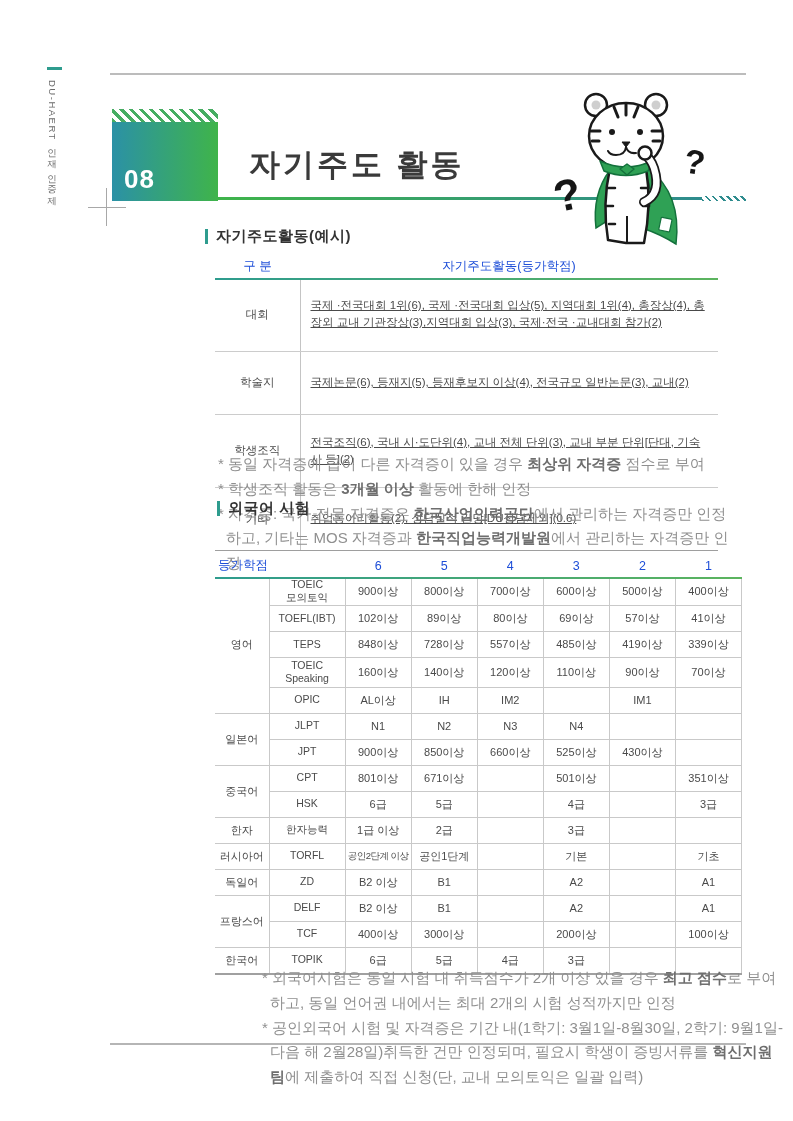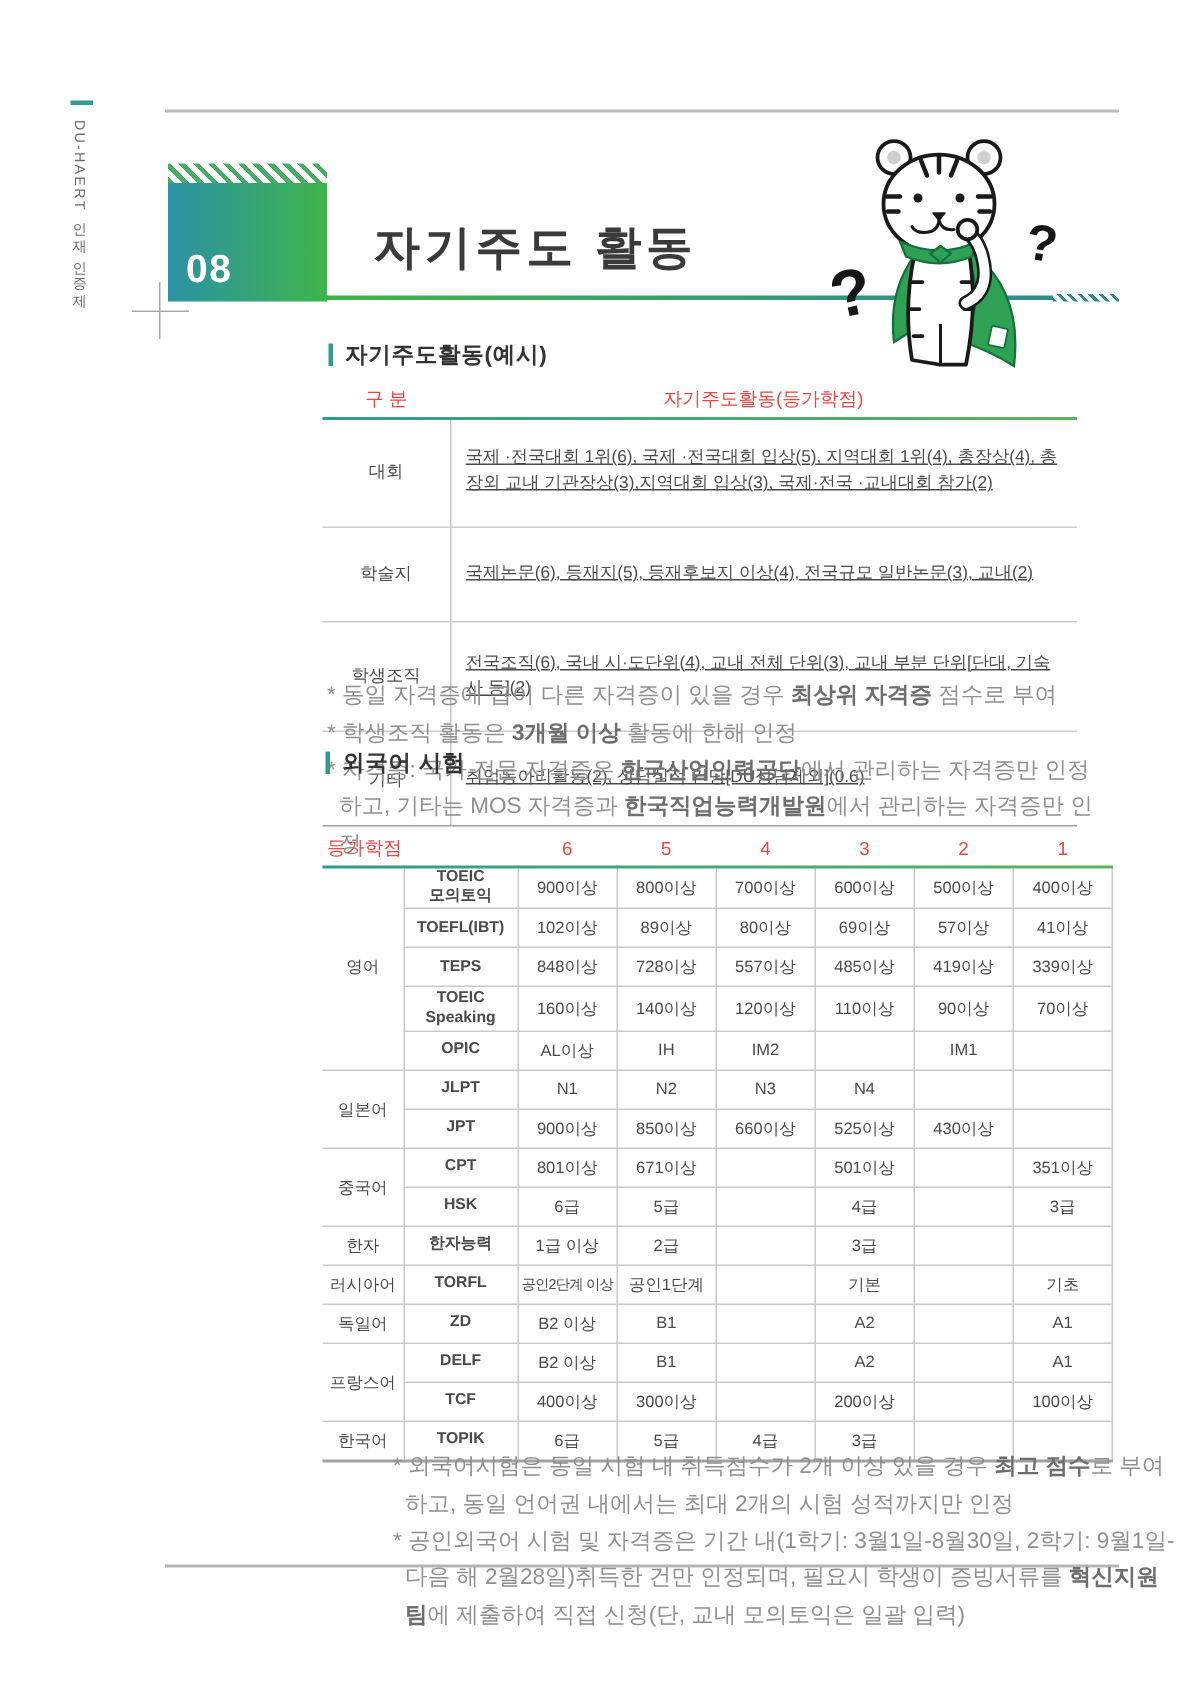--- a/index.html
+++ b/index.html
@@ -29,27 +29,27 @@
   
   .page-title{left:249px;top:144px;font-size:31px;font-weight:800;color:#3a3a3a;letter-spacing:3px;}
   .title-underline{left:218px;top:197px;width:484px;height:3px;background:linear-gradient(90deg,#3FB44A,#2E8C8E);}
   .title-underline-hatch{left:702px;top:196px;width:44px;height:5px;
     background:repeating-linear-gradient(45deg,#2E8C8E 0 2px,transparent 2px 5px);}
   .mascot{left:548px;top:76px;width:168px;height:172px;z-index:3;}
   
   .section-heading{display:flex;align-items:center;gap:8px;}
   .section-heading .bar{width:3px;height:15px;background:#2E9C8E;}
   .section-heading .label{font-size:15px;font-weight:bold;color:#333;letter-spacing:0.5px;}
-  #sec1-heading{left:219px;top:227px;}
+  #sec1-heading{left:205px;top:227px;}
   #sec2-heading{left:205px;top:499px;margin-left:12px;}
   
   .twrap{position:absolute;}
   .hrule{position:absolute;left:0;width:100%;height:2px;z-index:2;background:linear-gradient(90deg,#2E9C8E,#5CB45E);}
   table{border-collapse:collapse;table-layout:fixed;width:100%;}
-  th{font-weight:normal;color:#ef4444;padding:0;}
+  th{font-weight:normal;color:#1d4ed8;padding:0;}
   
   #table1-wrap{left:215px;top:254px;width:503px;}
   #table1-wrap .hrule{top:24px;}
   .t1 th{font-size:12.5px;height:24px;}
   .t1 td{font-size:11.5px;color:#4a4a4a;border-bottom:1px solid #cccccc;height:24px;}
   .t1 td.cat{text-align:center;border-right:1px solid #c4c4c4;}
   .t1 td.content{padding:19px 10px;line-height:1.5;text-decoration:underline;}
   .t1 tr:last-child td{border-bottom:1px solid #9e9e9e;}
   
   .footnotes{font-size:15px;color:#8f8f8f;line-height:1.65;}
@@ -57,21 +57,21 @@
   .footnotes b{color:#6e6e6e;}
   #footnotes1{left:218px;top:452px;width:515px;}
   #footnotes2{left:218px;top:966px;width:524px;margin-left:44px;}
   
   #table2-wrap{left:215px;top:554px;width:527px;}
   #table2-wrap .hrule{top:23px;}
   .t2 th{font-size:12.5px;height:23px;}
   .t2 th.corner{text-align:left;padding-left:3px;}
   .t2 td{border:1px solid #c9c9c9;text-align:center;font-size:11px;color:#4a4a4a;height:23px;padding:1px 2px;}
   .t2 td.lang{border-left:none;}
-  .t2 td.test{white-space:pre-line;line-height:1.25;font-size:10.5px;font-weight:bold;}
+  .t2 td.test{white-space:pre-line;line-height:1.25;font-size:10.5px;}
   .t2 td.score.tight{font-size:9.5px;letter-spacing:-0.5px;white-space:nowrap;}
   .t2 tbody tr:first-child td{border-top:none;}
   .t2 tbody tr:last-child td{border-bottom:2px solid #a0a0a0;}
 </style>
 </head>
 <body>
 
 <div class="abs top-rule"></div>
 <div class="abs bottom-rule"></div>
 

